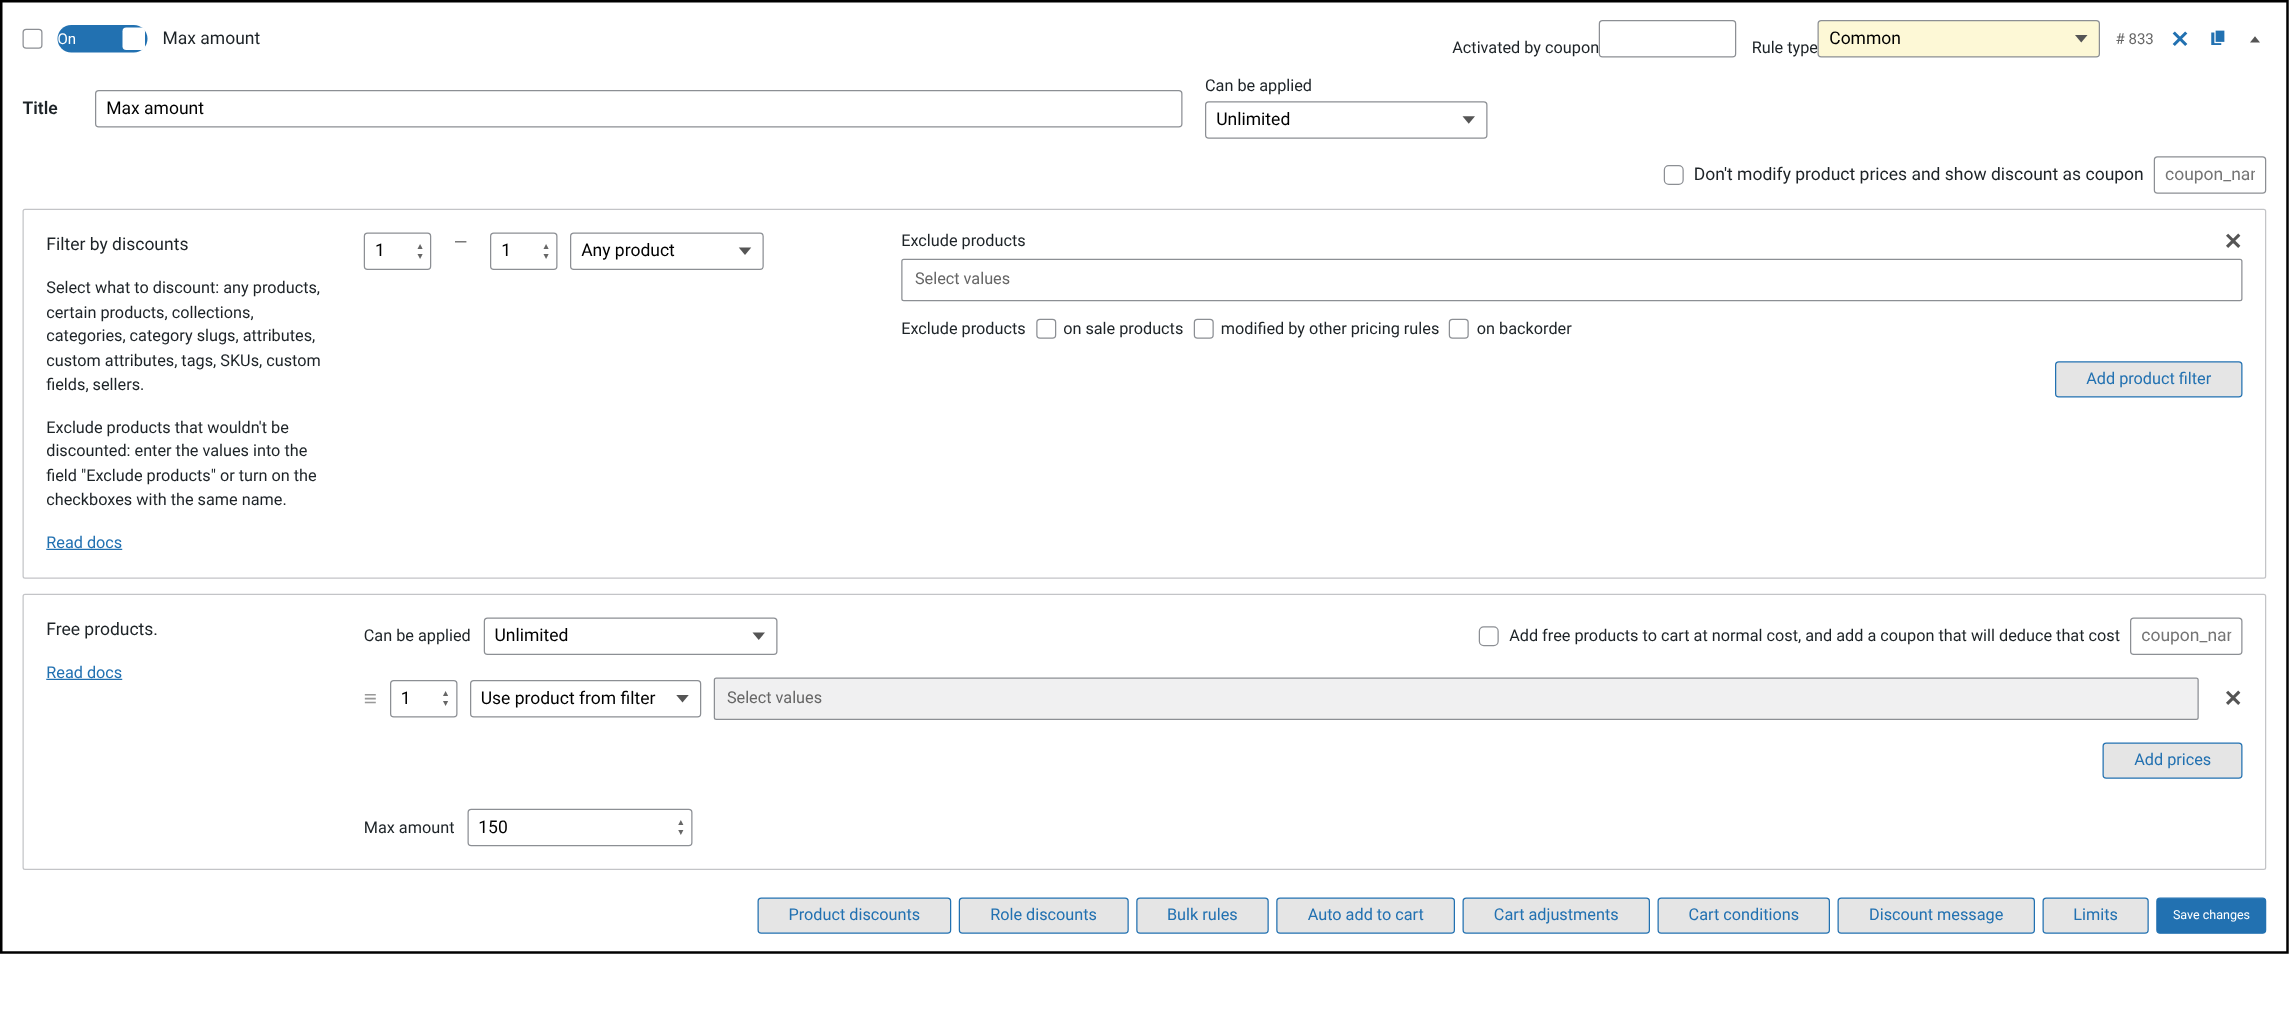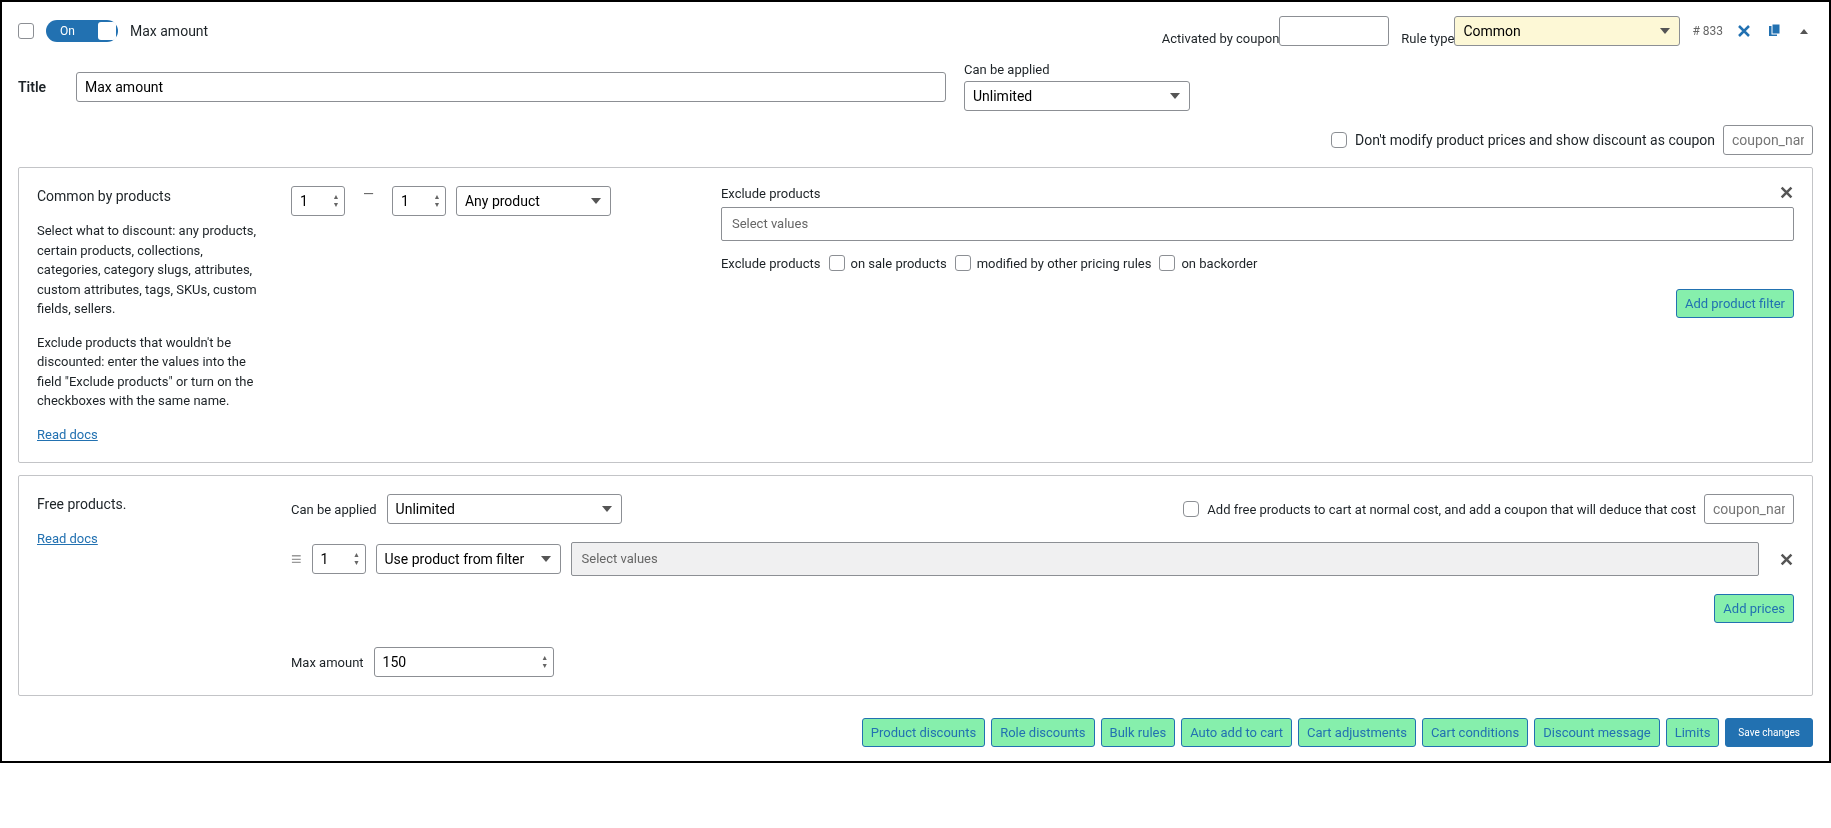--- a/index.html
+++ b/index.html
@@ -1,20 +1,20 @@
 <!DOCTYPE html>
 <html><head>
 <meta charset="utf-8">
 <style>
 *{box-sizing:border-box;margin:0;padding:0;font-family:-apple-system,BlinkMacSystemFont,"Segoe UI",Roboto,sans-serif}
 body{background:#fff;font-size:14px;color:#1d2327;padding:4px;border:2px solid #000}
 .top-bar{display:flex;align-items:center;gap:12px;padding:10px 12px}
 .toggle{display:inline-flex;align-items:center;position:relative;width:72px;height:22px;background:#2271b1;border-radius:11px;cursor:pointer}
 .toggle-knob{position:absolute;right:2px;top:2px;width:18px;height:18px;background:#fff;border-radius:3px}
-.toggle-label{color:#fff;font-size:12px;padding-left:14px}
+.toggle-label{color:#fff;font-size:12px;}
 .checkbox{width:16px;height:16px;border:1px solid #8c8f94;border-radius:3px;background:#fff;cursor:pointer}
 .top-title{font-size:14px;color:#1d2327}
 .spacer{flex:1}
 .top-field{display:flex;align-items:flex-end;gap:0}
 .top-field label{font-size:13px;color:#1d2327}
 input[type=text],.text-input{height:30px;border:1px solid #8c8f94;border-radius:3px;padding:0 8px;font-size:14px;background:#fff}
 .select{height:30px;border:1px solid #8c8f94;border-radius:3px;padding:0 28px 0 8px;font-size:14px;background:#fff;appearance:none;position:relative;cursor:pointer}
 .select-wrap{position:relative;display:inline-block}
 .select-wrap::after{content:"";position:absolute;right:10px;top:50%;transform:translateY(-50%);width:0;height:0;border-left:5px solid transparent;border-right:5px solid transparent;border-top:6px solid #555}
 .select-yellow{background:#fdf8d6}
@@ -38,21 +38,21 @@
 .num-spinner{position:absolute;right:2px;top:2px;bottom:2px;width:14px;display:flex;flex-direction:column;justify-content:center;gap:1px}
 .num-spinner span{font-size:7px;color:#666;line-height:1;text-align:center;cursor:pointer}
 .dash{color:#666;padding:0 8px}
 .exclude-block{flex:1;margin-left:100px;position:relative}
 .exclude-block .close-x{position:absolute;right:0;top:-4px;font-size:18px;color:#555;cursor:pointer;font-weight:bold}
 .exclude-block h5{font-weight:400;font-size:13px;margin-bottom:6px}
 .select-values{border:1px solid #8c8f94;border-radius:2px;padding:8px 10px;font-size:13px;color:#666;background:#fff;min-height:34px}
 .select-values.grey{background:#f0f0f1}
 .cb-row{display:flex;align-items:center;gap:8px;margin-top:14px;font-size:13px;flex-wrap:wrap}
 .cb-row .cb-group{display:flex;align-items:center;gap:6px}
-.btn-outline{border:1px solid #2271b1;color:#2271b1;background:#86efac;border-radius:3px;padding:6px 8px;font-size:13px;cursor:pointer}
+.btn-outline{border:1px solid #2271b1;color:#2271b1;background:#e5e5e5;border-radius:3px;padding:6px 24px;font-size:13px;cursor:pointer}
 .btn-primary{border:1px solid #2271b1;color:#fff;background:#2271b1;border-radius:3px;padding:6px 12px;font-size:10px;cursor:pointer}
 .panel-right .actions-right{display:flex;justify-content:flex-end;margin-top:18px}
 .free-row1{display:flex;align-items:center;gap:10px;margin-bottom:18px;flex-wrap:wrap}
 .free-row1 .lbl{font-size:13px}
 .free-row1 .right-part{margin-left:auto;display:flex;align-items:center;gap:8px}
 .free-row2{display:flex;align-items:center;gap:10px}
 .drag-handle{color:#999;font-size:18px;cursor:grab}
 .free-values{flex:1}
 .free-close{font-size:18px;color:#555;cursor:pointer;font-weight:bold;margin-left:10px}
 .max-row{display:flex;align-items:center;gap:10px;margin-top:24px}
@@ -122,21 +122,21 @@
 </div>
 
 <div class="row3">
   <span class="checkbox" style="border-radius:4px"></span>
   <span>Don't modify product prices and show discount as coupon</span>
   <input type="text" class="text-input w90" placeholder="coupon_name" style="">
 </div>
 
 <div class="panel">
   <div class="panel-left">
-    <h4>Common by products</h4>
+    <h4>Filter by discounts</h4>
     <p>Select what to discount: any products, certain products, collections, categories, category slugs, attributes, custom attributes, tags, SKUs, custom fields, sellers.</p>
     <p>Exclude products that wouldn't be discounted: enter the values into the field "Exclude products" or turn on the checkboxes with the same name.</p>
     <a href="#">Read docs</a>
   </div>
   <div class="panel-right">
     <div class="filter-row">
       <span class="num-wrap">
         <input type="text" class="num-input" value="1" style="">
         <span class="num-spinner">
             <span>▲</span>

